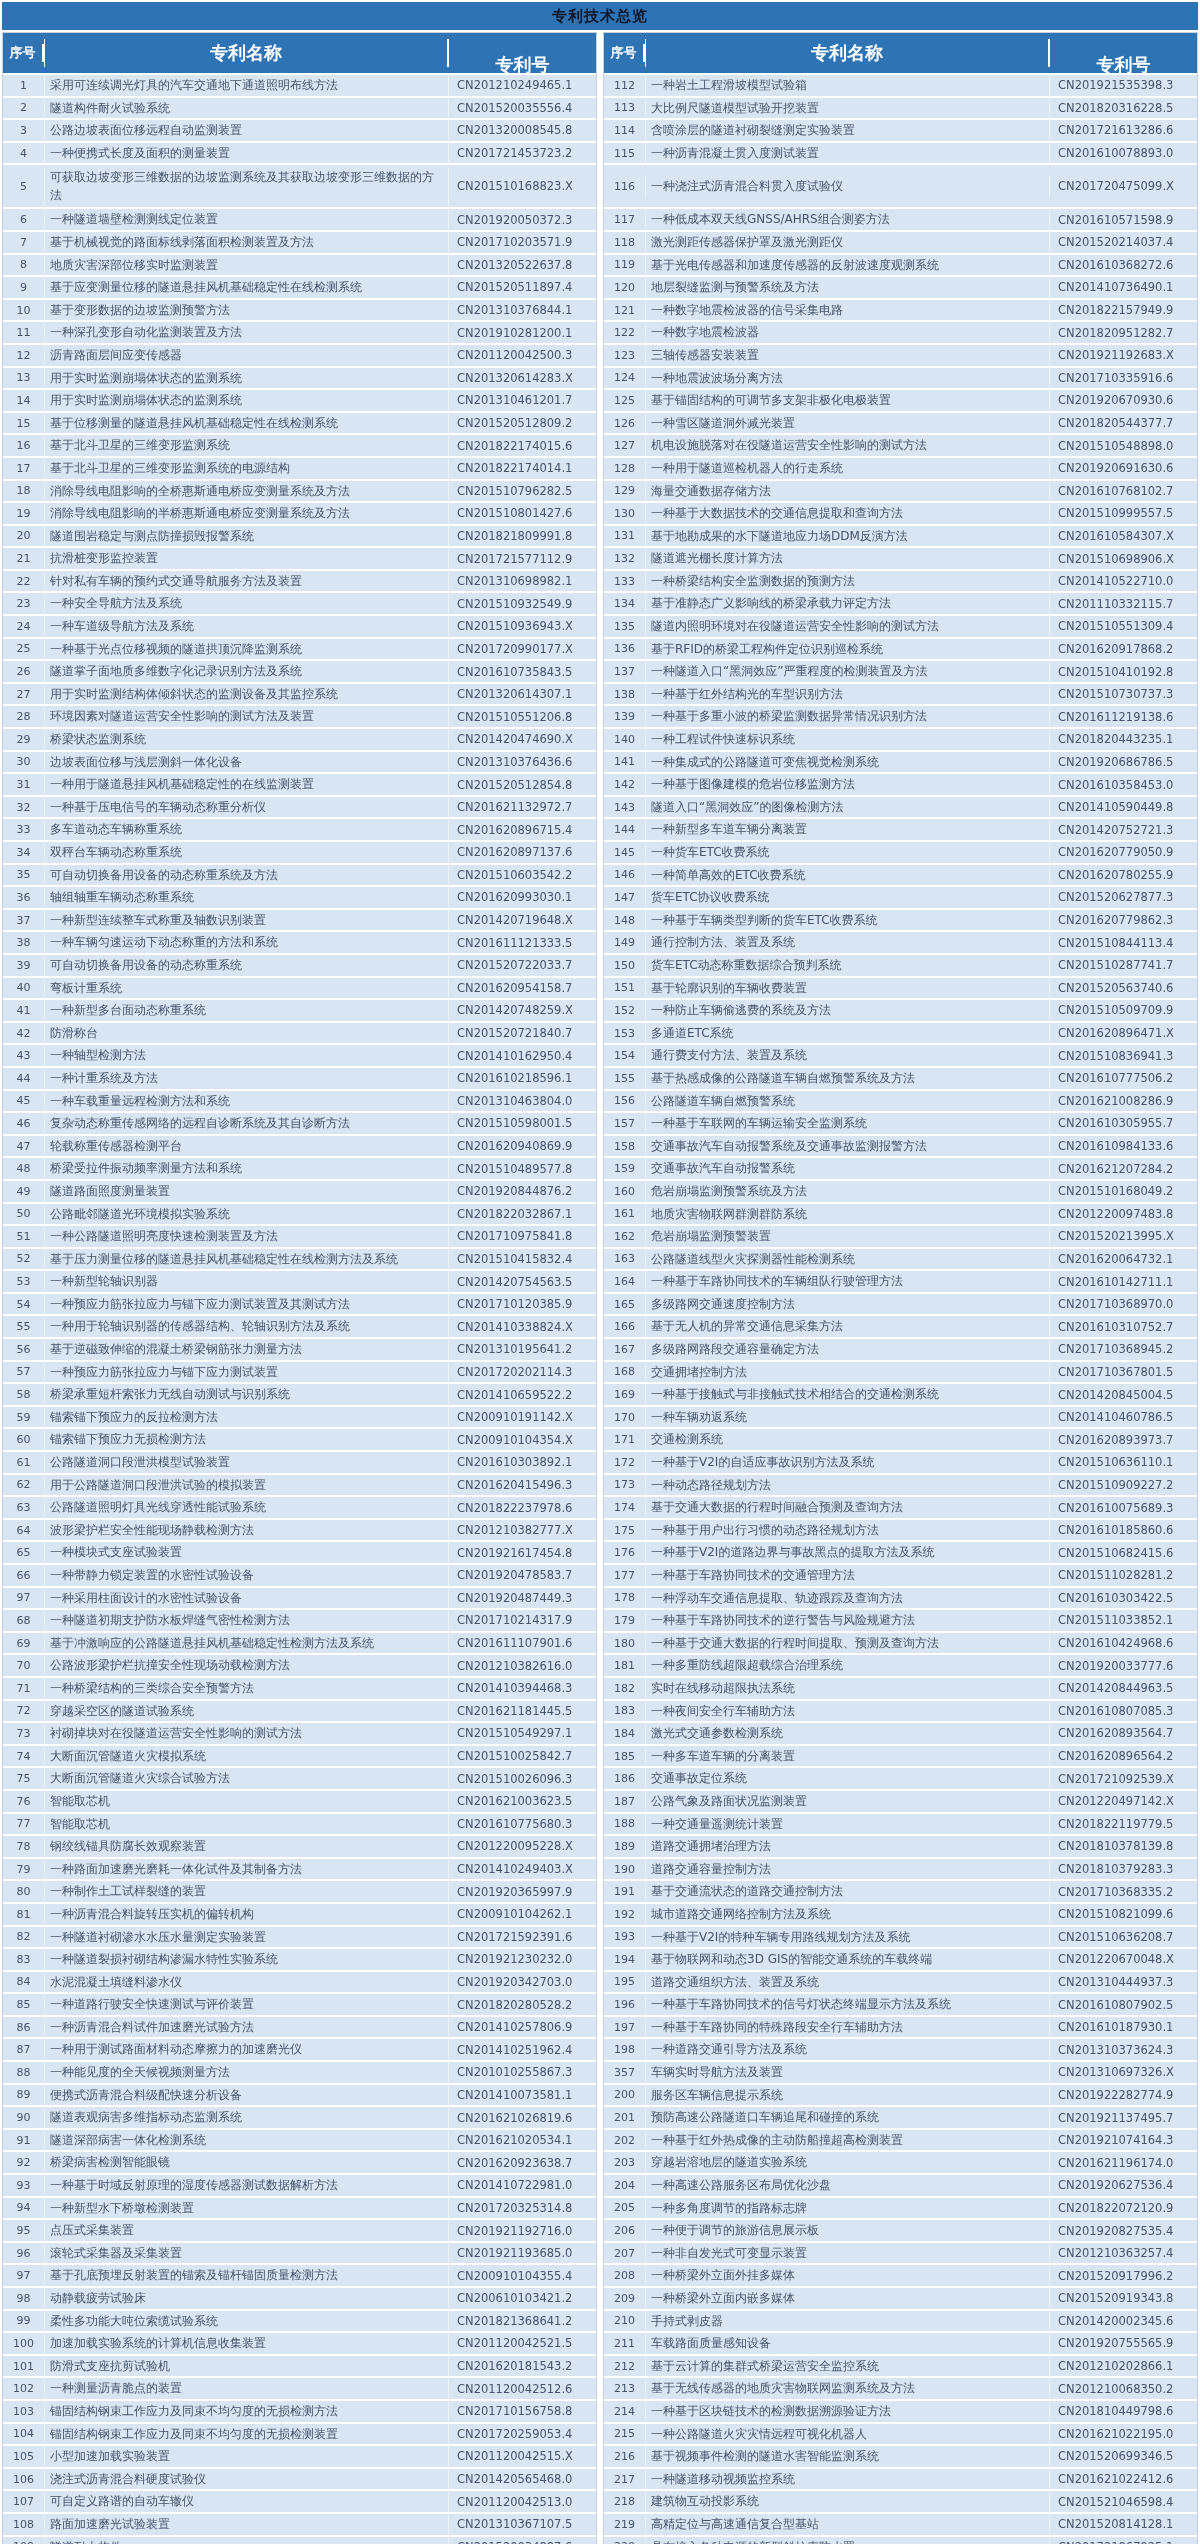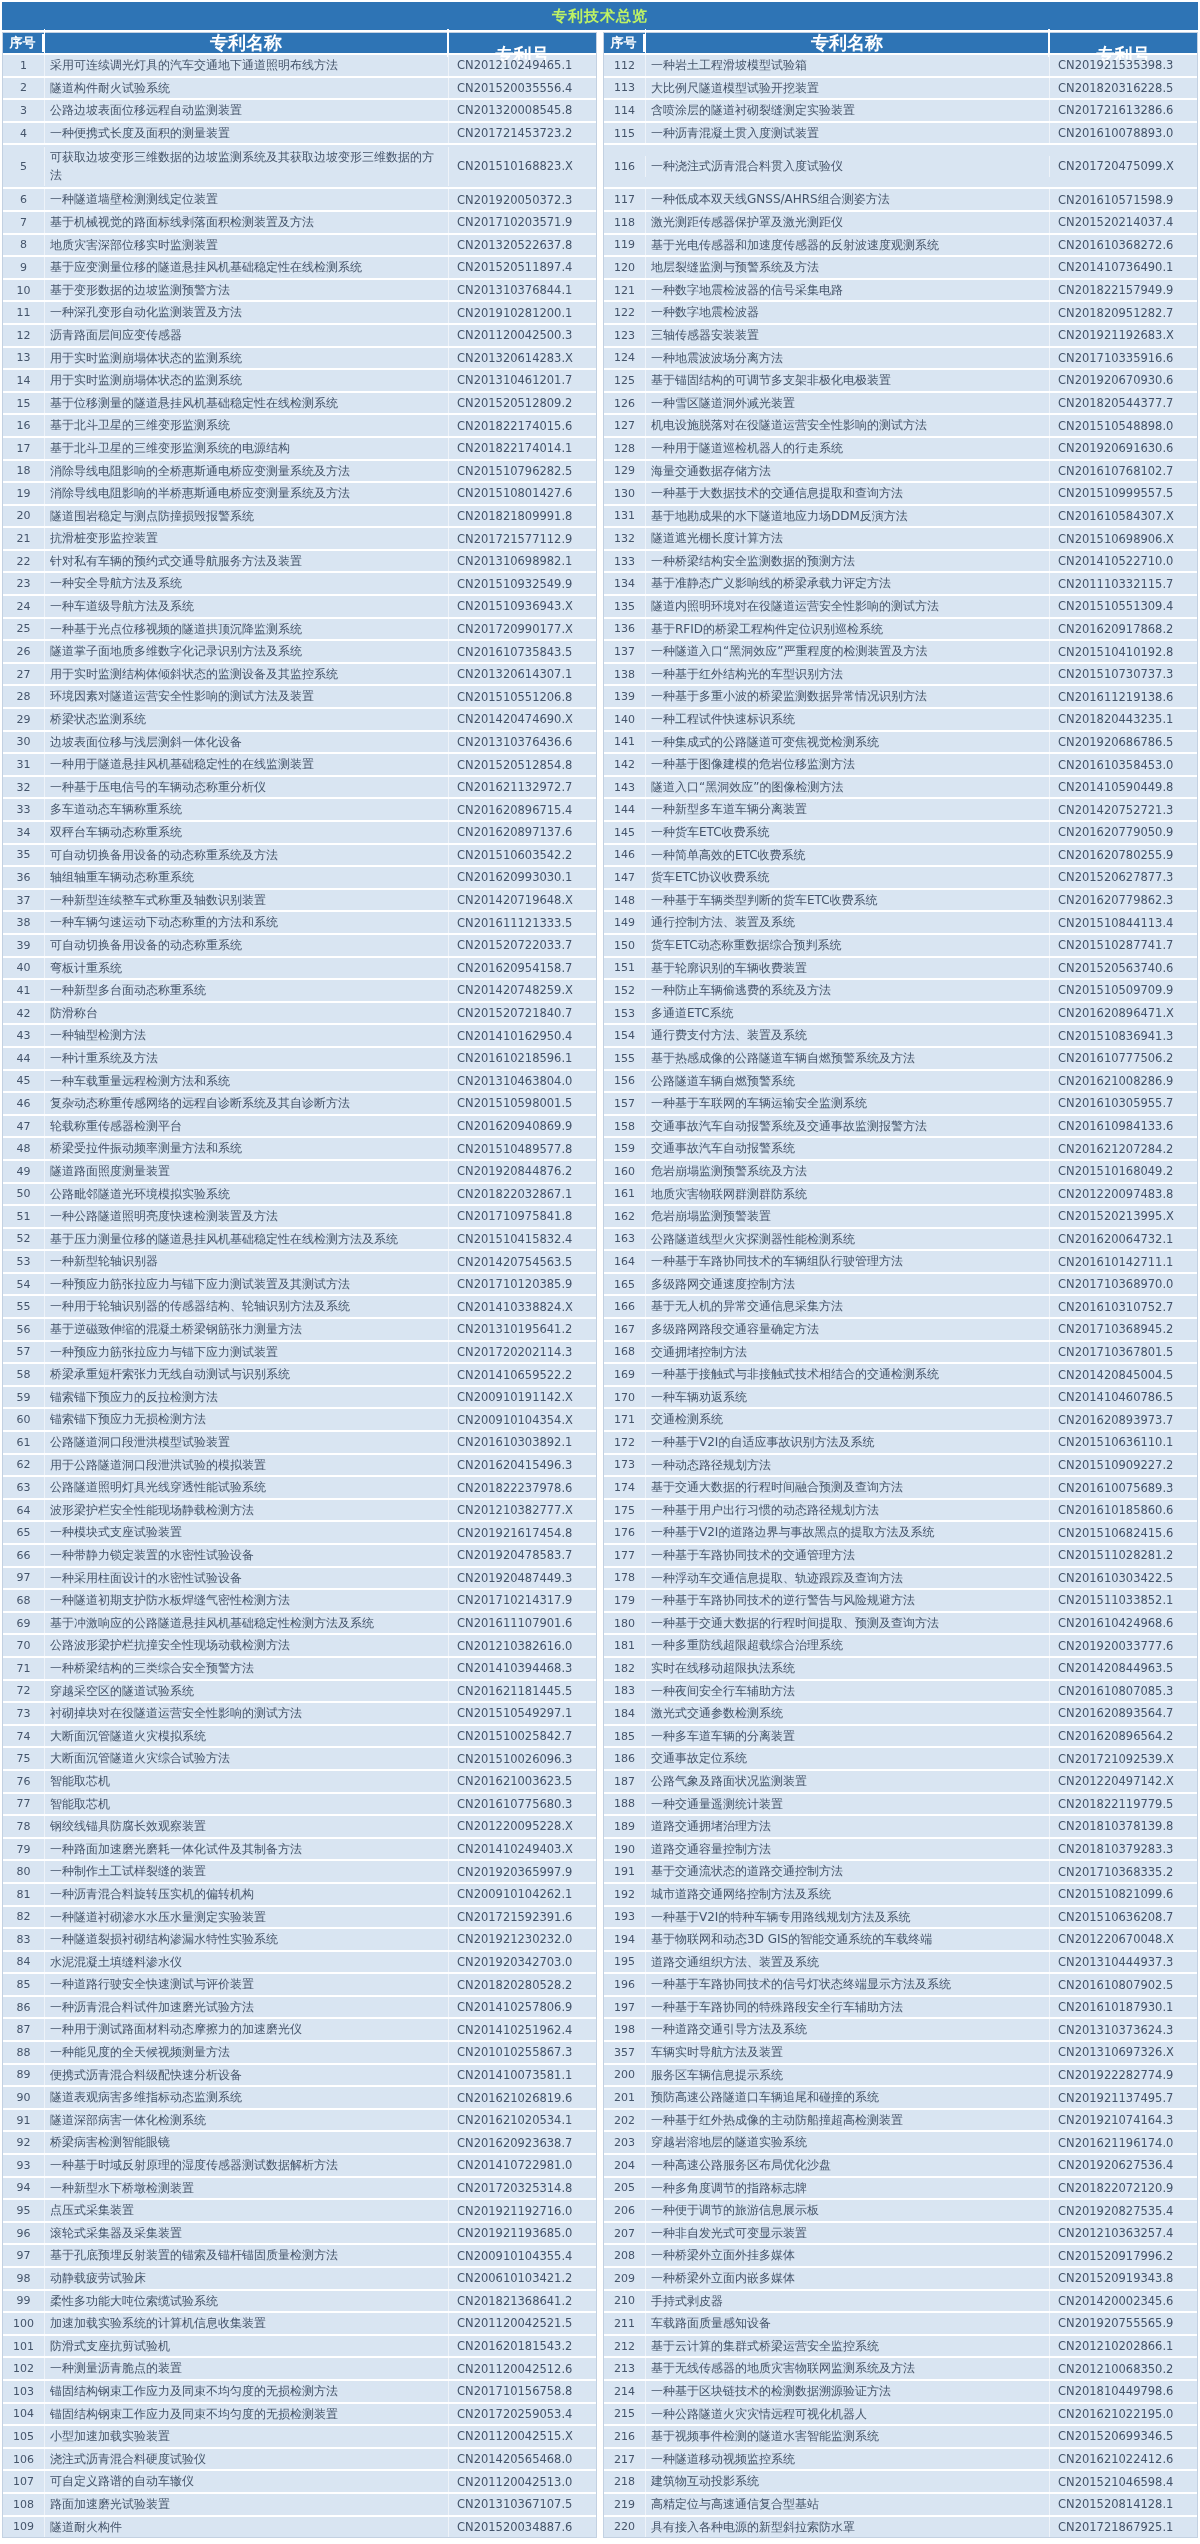--- a/index.html
+++ b/index.html
@@ -1,24 +1,24 @@
 <!DOCTYPE html>
 <html><head>
 <meta charset="utf-8">
 <style>
   html,body{margin:0;padding:0;background:#ffffff;}
   body{font-family:"DejaVu Sans","Liberation Sans",sans-serif;width:1200px;}
   .wrap{width:1196px;padding:2px;}
-  .title-bar{background:#2E74B5;color:#bef264;font-size:15px;font-weight:bold;
+  .title-bar{background:#2E74B5;color:#0f172a;font-size:15px;font-weight:bold;
     text-align:center;height:28px;line-height:28px;letter-spacing:1px;}
   .tables{display:flex;margin-top:2px;}
   .gap{width:6px;background:#ffffff;}
   .ptable{flex:1;border:1px solid #c3d1e2;background:#ffffff;}
   .thead{display:flex;background:#2E74B5;color:#ffffff;font-weight:bold;
-    font-size:13px;height:20px;align-items:center;text-align:center;}
+    font-size:13px;height:40px;align-items:center;text-align:center;}
   .thead .cell{border-right:2px solid #ffffff;}
   .thead .cell:last-child{border-right:none;margin-top:24px;}
   .trow{display:flex;background:#D9E5F2;border-top:2px solid #ffffff;
     min-height:20.3px;align-items:center;font-size:11px;color:#44546A;}
   .trow.tall{min-height:42px;}
   .cell{box-sizing:border-box;}
   .c-index{width:41px;text-align:center;flex:none;}
   .c-name{flex:1;text-align:left;padding:1px 5px;border-left:1px solid #eef3f9;
     border-right:1px solid #eef3f9;font-size:12px;line-height:1.55;word-break:break-all;}
   .c-number{width:147px;flex:none;text-align:left;padding:0 0 0 8px;font-size:11.5px;}

